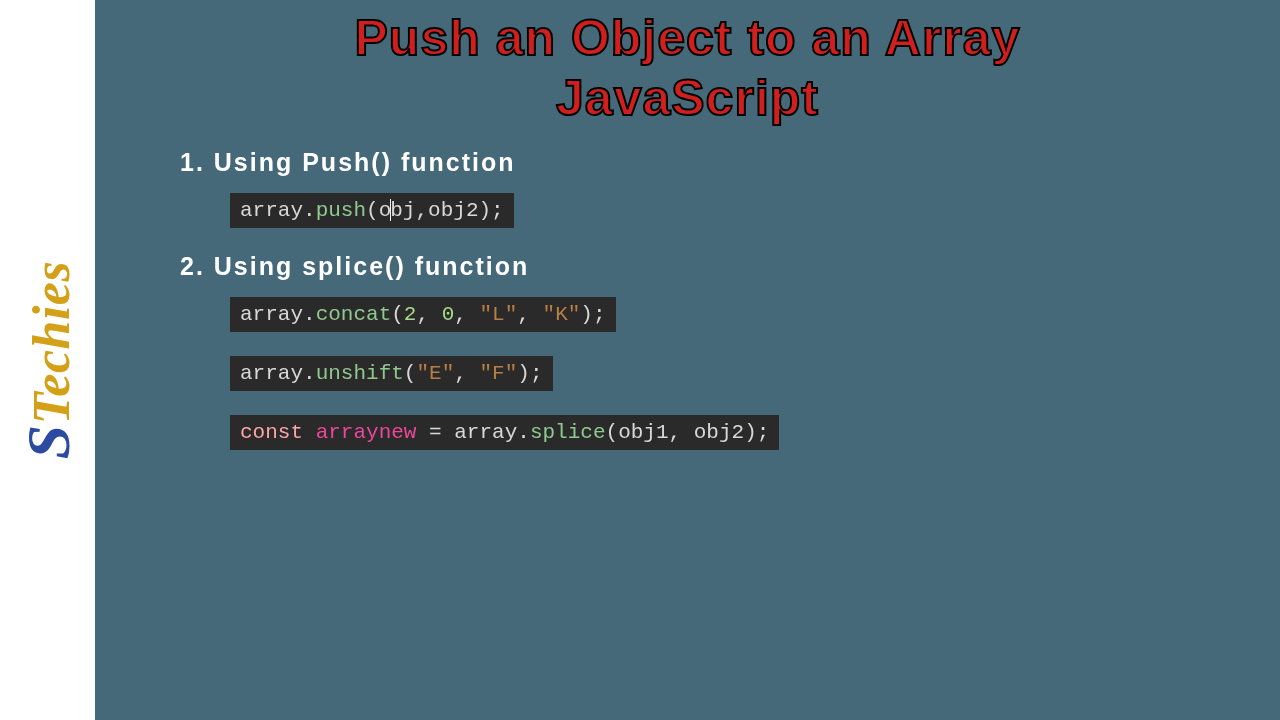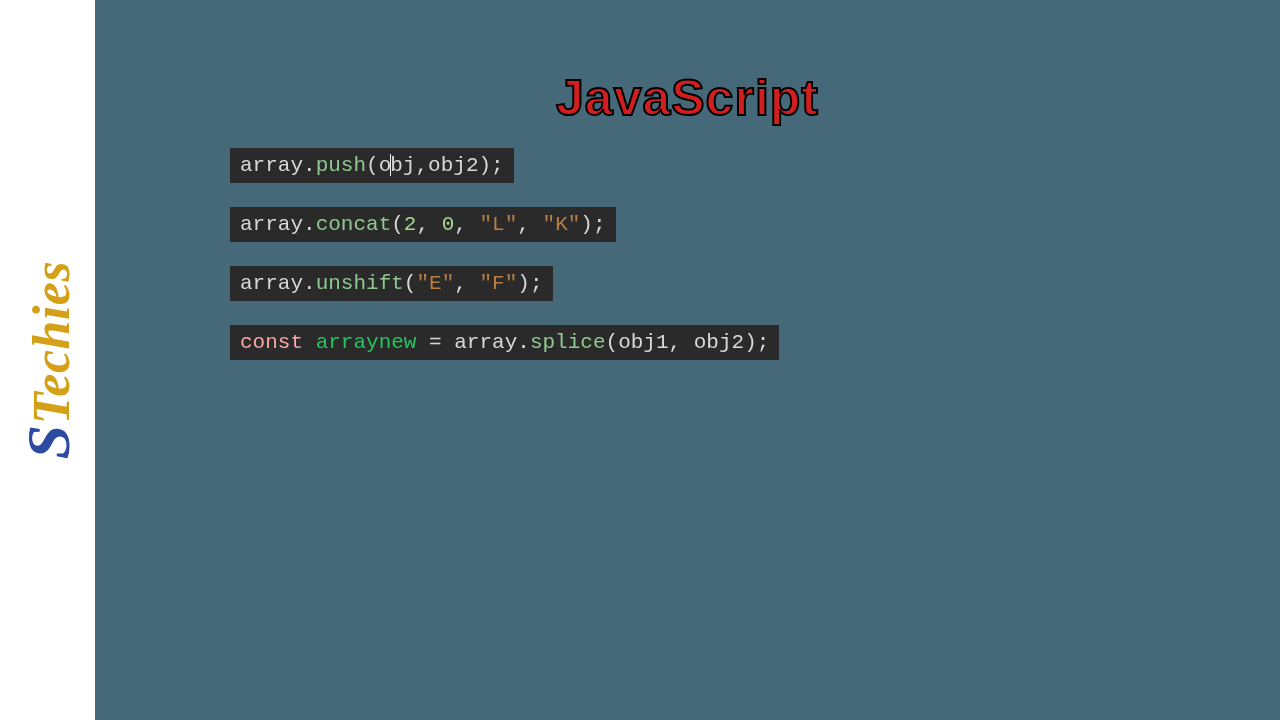--- a/index.html
+++ b/index.html
@@ -66,52 +66,54 @@
     margin-left: 50px;
     font-family: "Consolas", "Courier New", monospace;
     font-size: 21px;
     color: #d8d8d8;
     position: relative;
   }
   .code-block .kw { color: #fca5a5; }
   .code-block .fn { color: #8fc98f; }
   .code-block .num { color: #a7d98e; }
   .code-block .str { color: #b87e45; }
-  .code-block .var { color: #22c55e; }
+  .code-block .var { color: #ec4899; }
   .cursor {
     color: #ffffff;
     display: inline-block;
     border-left: 1px solid #eee;
     height: 22px;
     vertical-align: middle;
     margin: 0 -1px;
   }
 </style>
 </head>
 <body>
 
 <div class="sidebar">
   <div class="logo">
     <span class="s-big">S</span><span class="t-char">T</span><span class="rest">echies</span>
   </div>
 </div>
 
 <div class="content">
   <div class="title">
-    <br>
+    <span>Push an Object to an Array</span><br>
     <span>JavaScript</span>
   </div>
 
   <div class="section">
+    <div class="section-heading">1. Using Push() function</div>
     <div class="code-block">
       <span>array</span><span>.</span><span class="fn">push</span><span>(</span><span>o</span><span class="cursor"></span><span>bj,obj2</span><span>);</span>
     </div>
   </div>
 
   <div class="section">
+    <div class="section-heading">2. Using splice() function</div>
     <div class="code-block">
       <span>array</span><span>.</span><span class="fn">concat</span><span>(</span><span class="num">2</span><span>, </span><span class="num">0</span><span>, </span><span class="str">"L"</span><span>, </span><span class="str">"K"</span><span>);</span>
     </div>
   </div>
 
   <div class="section">
     <div class="code-block">
       <span>array</span><span>.</span><span class="fn">unshift</span><span>(</span><span class="str">"E"</span><span>, </span><span class="str">"F"</span><span>);</span>
     </div>
   </div>

